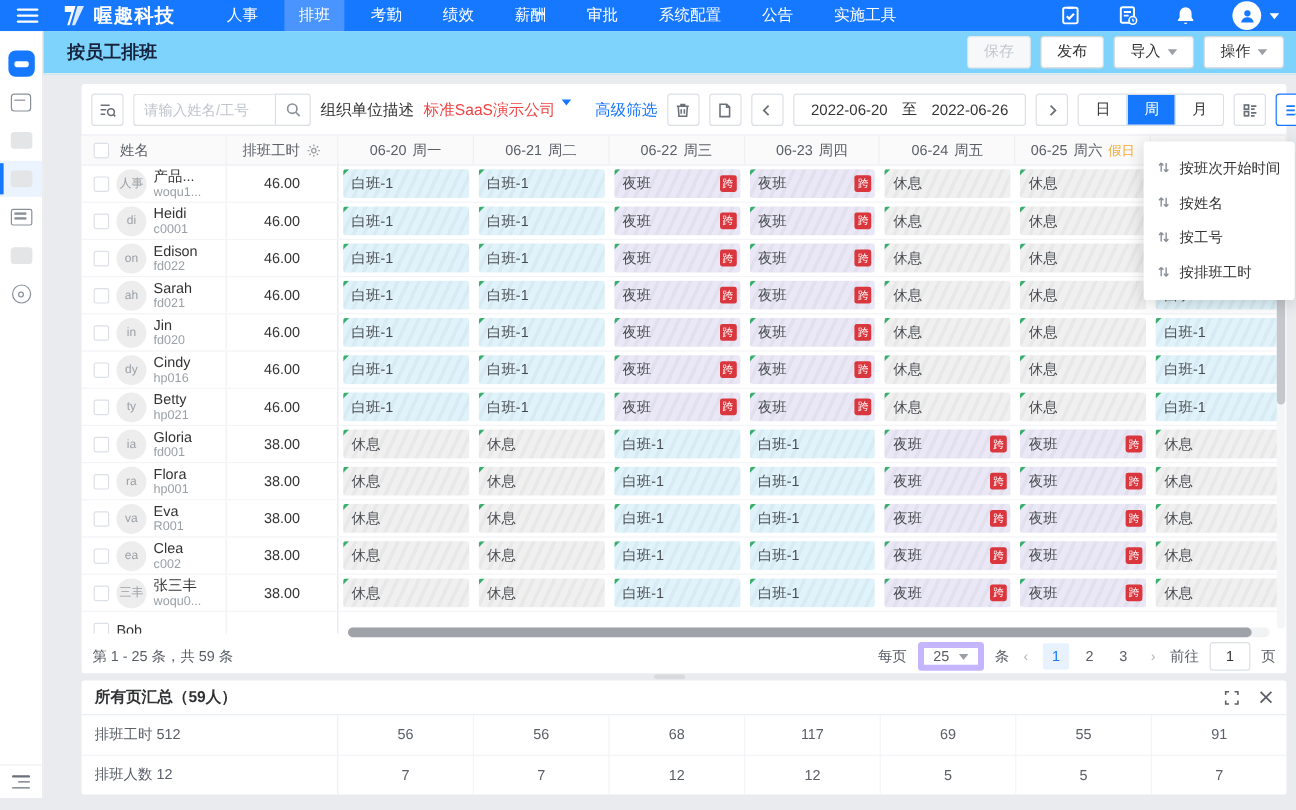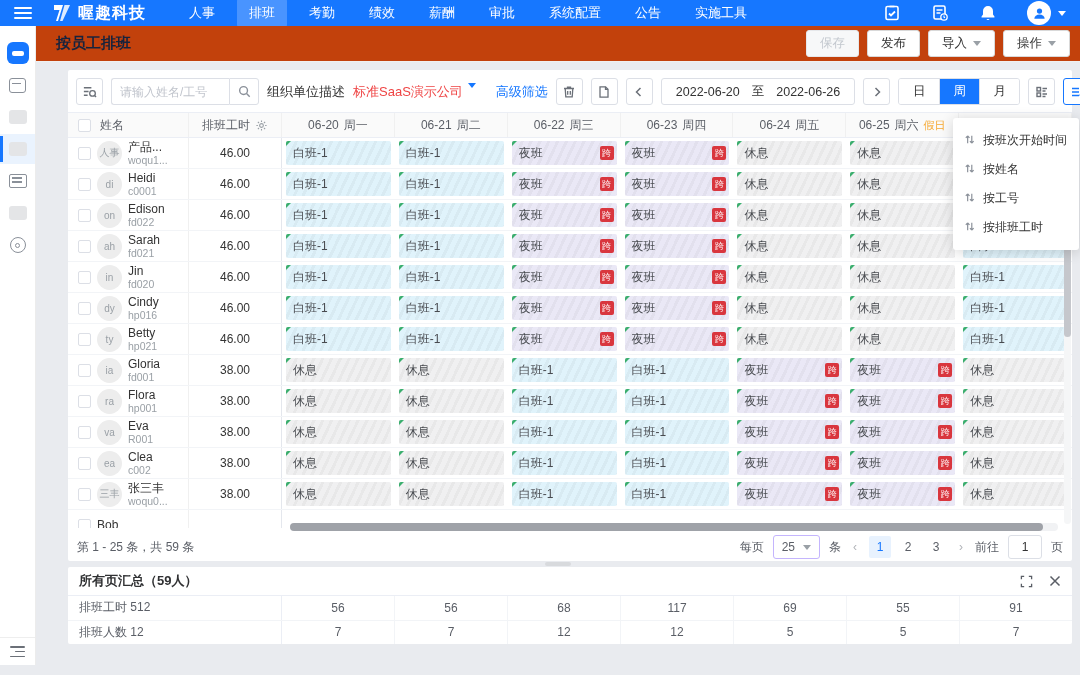--- a/index.html
+++ b/index.html
@@ -37,21 +37,21 @@
   .sb-card { width:18px; height:14px; border:1.5px solid #8a9099; border-radius:2px; position:relative; }
   .sb-card::after { content:''; position:absolute; left:2px; top:2px; width:10px; height:1.5px; background:#8a9099; box-shadow:0 4px 0 #8a9099; }
   .sb-target { width:16px; height:16px; border:1.5px solid #8a9099; border-radius:50%; display:flex; align-items:center; justify-content:center; }
   .sb-target i { width:5px; height:5px; border:1.5px solid #8a9099; border-radius:50%; }
   .sb-bottom { position:absolute; bottom:0; left:0; right:0; height:28px; border-top:1px solid #eee; display:flex; align-items:center; justify-content:center; cursor:pointer; }
   .sb-lines { width:15px; height:11px; display:flex; flex-direction:column; justify-content:space-between; }
   .sb-lines i { height:1.5px; background:#6b7078; border-radius:1px; }
   .sb-lines i:nth-child(2) { width:70%; align-self:flex-end; }
 
   .main { flex:1; display:flex; flex-direction:column; min-width:0; }
-  .page-header { height:36px; background:#c2410c; display:flex; align-items:center; padding:0 10px 0 20px; border-bottom:1px solid #f0f0f0; }
+  .page-header { height:36px; background:#7dd3fc; display:flex; align-items:center; padding:0 10px 0 20px; border-bottom:1px solid #f0f0f0; }
   .page-title { font-size:15px; font-weight:bold; color:#17233d; }
   .header-actions { margin-left:auto; display:flex; gap:8px; }
   .btn { height:27px; padding:0 13px; border:1px solid #d9d9d9; border-radius:3px; background:#fff; font-size:12.5px; color:#333; display:flex; align-items:center; gap:6px; cursor:pointer; white-space:nowrap;text-align:right; }
   .btn.disabled { color:#c3c8cf; background:#f7f8f9; border-color:#e6e8eb; cursor:not-allowed; }
   .caret-g { width:0; height:0; border-left:4px solid transparent; border-right:4px solid transparent; border-top:5px solid #9aa0a6; }
 
   .content { flex:1; padding:8px 8px 3px 8px; display:flex; flex-direction:column; }
   .panel { background:#fff; border-radius:2px;margin-left:24px; }
 
   
@@ -103,30 +103,30 @@
   .x-badge { position:absolute; right:3px; top:50%; transform:translateY(-50%); background:#d9363e; color:#fff; font-size:9px; line-height:1; padding:2.5px 2.5px; border-radius:2px; z-index:1; }
 
   .v-scroll { position:absolute; top:70px; right:1px; width:7px; height:384px; background:#f5f6f7; border-radius:4px; }
   .v-thumb { position:absolute; top:2px; left:0; width:7px; height:195px; background:#c5c7cc; border-radius:4px; }
   .h-scroll { position:absolute; left:222px; right:14px; bottom:30px; height:8px; background:#f1f2f4; border-radius:4px; }
   .h-thumb { position:absolute; left:0; top:0; height:8px; width:98%; background:#9fa2a8; border-radius:4px; }
 
   
   .pagi { height:28px; display:flex; align-items:center; padding:0 9px; font-size:12px; color:#5a5e66; margin-top:auto; }
   .pagi-right { margin-left:auto; display:flex; align-items:center; gap:9px; }
-  .select-box { border:1px solid #c4b5fd; border-radius:3px; height:24px; padding:0 8px; display:flex; align-items:center; gap:8px; cursor:pointer; }
+  .select-box { border:5px solid #c4b5fd; border-radius:3px; height:24px; padding:0 8px; display:flex; align-items:center; gap:8px; cursor:pointer; }
   .pg-chev { color:#b0b3b8; font-size:12px; cursor:pointer; padding:0 3px; }
   .page-num { min-width:22px; height:22px; line-height:22px; text-align:center; border-radius:2px; cursor:pointer; }
   .page-num.active { background:#e8f2fe; color:#1677ff; }
   .goto-input { width:34px; height:24px; border:1px solid #dcdfe6; border-radius:3px; text-align:center; font-size:12px; color:#333; outline:none; }
 
   
   .grip { height:6px; display:flex; align-items:center; justify-content:center; }
   .grip-dots { width:26px; height:4px; border-radius:2px; background:#d8dadd; }
-  .summary-panel { height:77px; display:flex; flex-direction:column; }
+  .summary-panel { height:95px; display:flex; flex-direction:column; }
   .sum-header { height:29px; display:flex; align-items:center; padding:0 11px; border-bottom:1px solid #ebeef5; }
   .sum-title { font-size:13px; font-weight:bold; color:#303133; }
   .sum-icons { margin-left:auto; display:flex; align-items:center; gap:16px; color:#5a5e66; }
   .sum-row { flex:1; display:flex; font-size:12px; color:#5a5e66; border-bottom:1px solid #f2f4f7; }
   .sum-row:last-child { border-bottom:none; }
   .sum-label { width:214px; display:flex; align-items:center; padding-left:11px; border-right:1px solid #ebeef5; white-space:nowrap; }
   .sum-val { flex:1; display:flex; align-items:center; justify-content:center; border-right:1px solid #f2f4f7; }
   .sum-val:last-child { border-right:none; }
 
   

